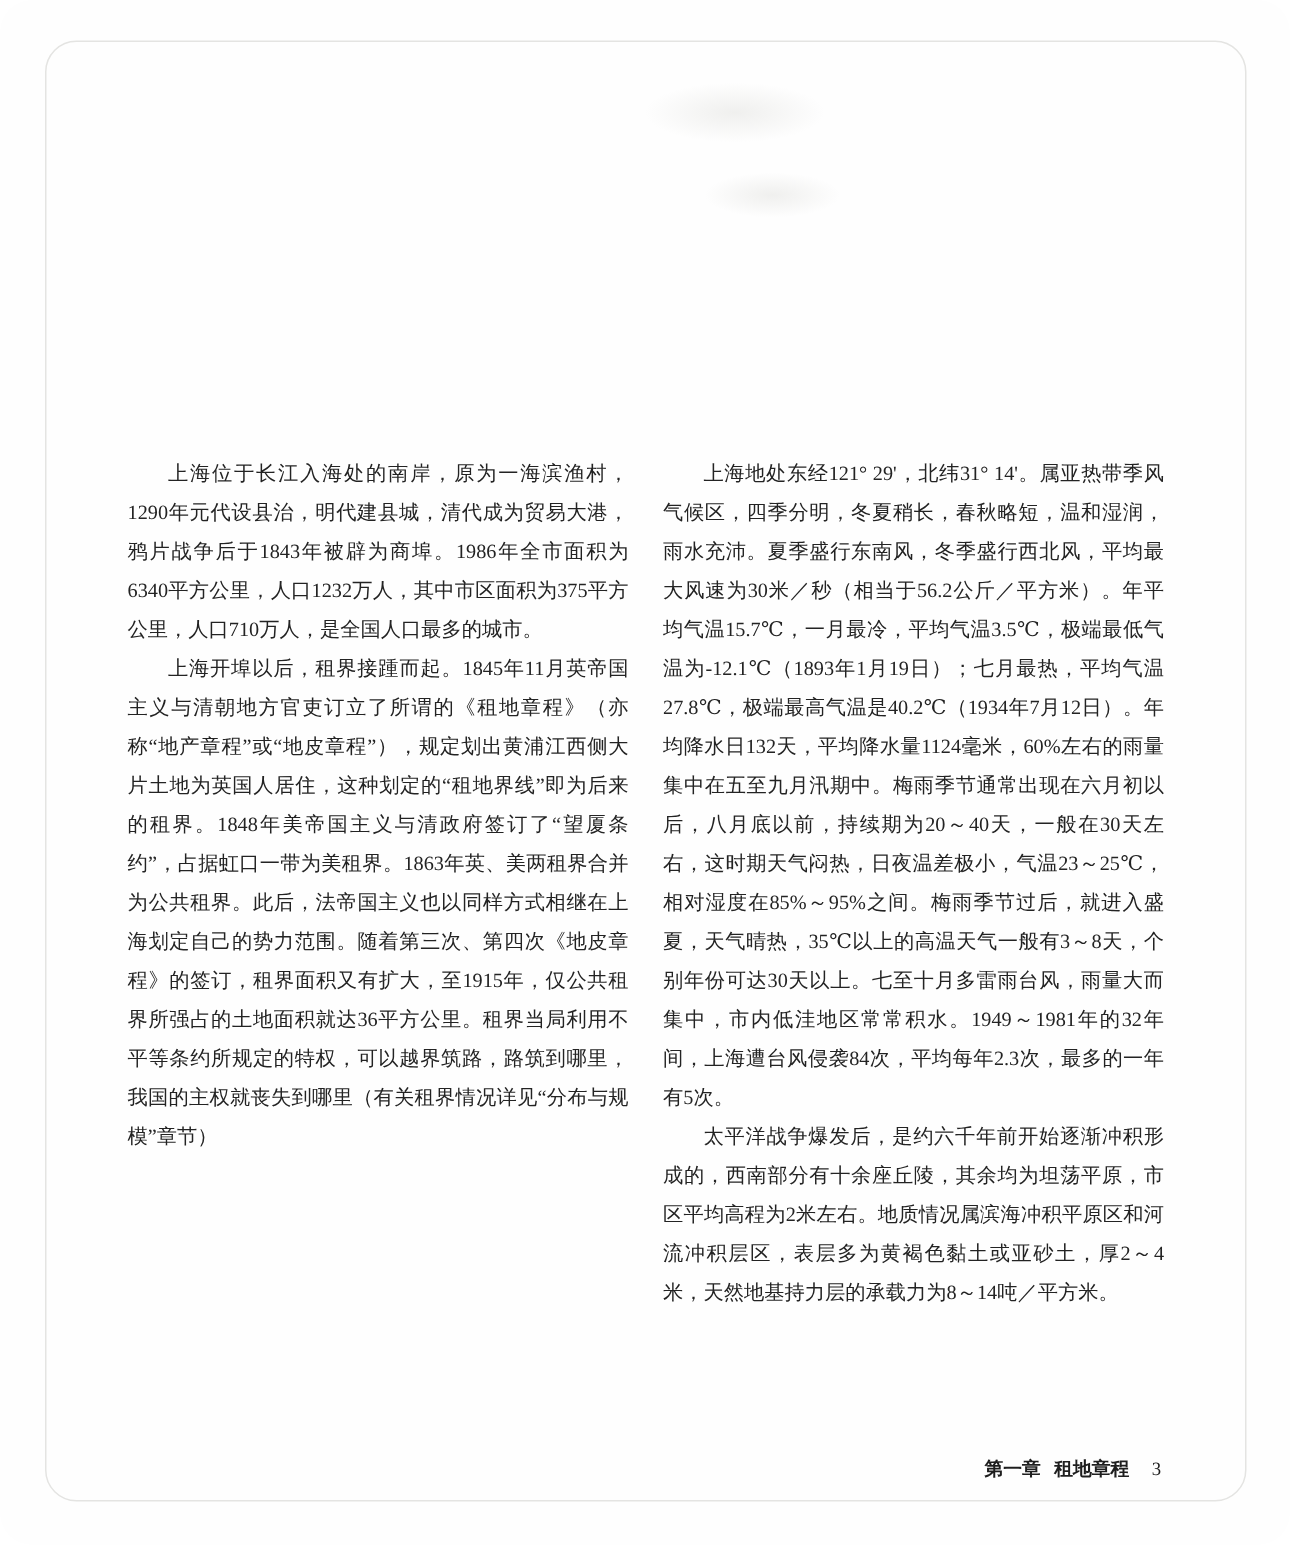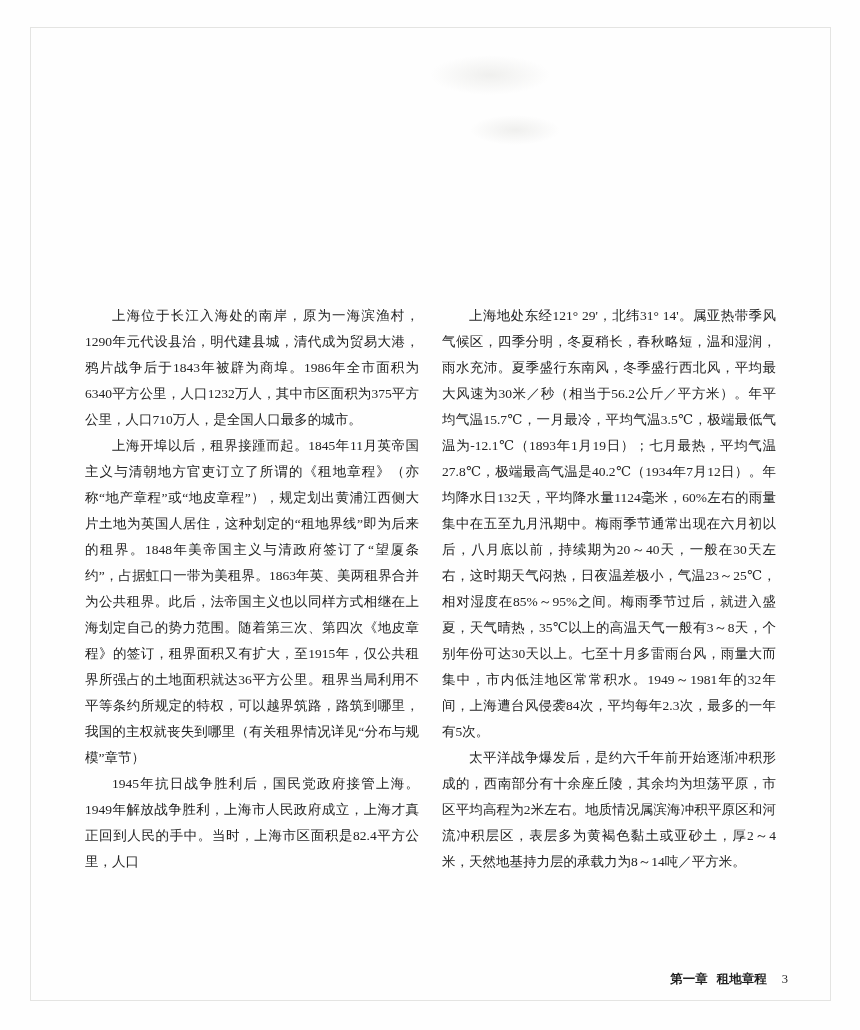--- a/index.html
+++ b/index.html
@@ -1,15 +1,15 @@
 <!DOCTYPE html>
 <html><head>
 <meta charset="utf-8">
 <style>
-  * { box-sizing: border-box; }
+  * { box-sizing: border-box; border-radius: 21px; }
   html, body { margin: 0; padding: 0; background: #ffffff; }
   .page {
     position: relative;
     width: 860px;
     height: 1030px;
     background: #fefefe;
     font-family: "Liberation Serif", "DejaVu Serif", serif;
     color: #232323;
     overflow: hidden;
   }
@@ -38,21 +38,21 @@
     width: 334px;
     font-size: 13.5px;
     line-height: 26px;
     text-align: justify;
     text-justify: inter-ideograph;
   }
   .para { margin: 0; }
   .indent { text-indent: 2em; }
   .footer {
     position: absolute;
-    right: 72px;
+    right: 86px;
     bottom: 42px;
     display: flex;
     align-items: baseline;
     gap: 9px;
     font-size: 12.5px;
     font-weight: bold;
     color: #1e1e1e;
   }
   .footer .page-num {
     margin-left: 6px;
@@ -66,21 +66,20 @@
 
   <div class="frame"></div>
   <div class="smudge s1"></div>
   <div class="smudge s2"></div>
 
   <div class="content">
 
     <div class="col">
       <p class="para indent">上海位于长江入海处的南岸，原为一海滨渔村，1290年元代设县治，明代建县城，清代成为贸易大港，鸦片战争后于1843年被辟为商埠。1986年全市面积为6340平方公里，人口1232万人，其中市区面积为375平方公里，人口710万人，是全国人口最多的城市。</p>
       <p class="para indent">上海开埠以后，租界接踵而起。1845年11月英帝国主义与清朝地方官吏订立了所谓的《租地章程》（亦称“地产章程”或“地皮章程”），规定划出黄浦江西侧大片土地为英国人居住，这种划定的“租地界线”即为后来的租界。1848年美帝国主义与清政府签订了“望厦条约”，占据虹口一带为美租界。1863年英、美两租界合并为公共租界。此后，法帝国主义也以同样方式相继在上海划定自己的势力范围。随着第三次、第四次《地皮章程》的签订，租界面积又有扩大，至1915年，仅公共租界所强占的土地面积就达36平方公里。租界当局利用不平等条约所规定的特权，可以越界筑路，路筑到哪里，我国的主权就丧失到哪里（有关租界情况详见“分布与规模”章节）</p>
-      <p class="para indent">1945年抗日战争胜利后，国民党政府接管上海。1949年解放战争胜利，上海市人民政府成立，上海才真正回到人民的手中。当时，上海市区面积是82.4平方公里，人口</p>
     </div>
 
     <div class="col">
       <p class="para indent">上海地处东经121° 29'，北纬31° 14'。属亚热带季风气候区，四季分明，冬夏稍长，春秋略短，温和湿润，雨水充沛。夏季盛行东南风，冬季盛行西北风，平均最大风速为30米／秒（相当于56.2公斤／平方米）。年平均气温15.7℃，一月最冷，平均气温3.5℃，极端最低气温为-12.1℃（1893年1月19日）；七月最热，平均气温27.8℃，极端最高气温是40.2℃（1934年7月12日）。年均降水日132天，平均降水量1124毫米，60%左右的雨量集中在五至九月汛期中。梅雨季节通常出现在六月初以后，八月底以前，持续期为20～40天，一般在30天左右，这时期天气闷热，日夜温差极小，气温23～25℃，相对湿度在85%～95%之间。梅雨季节过后，就进入盛夏，天气晴热，35℃以上的高温天气一般有3～8天，个别年份可达30天以上。七至十月多雷雨台风，雨量大而集中，市内低洼地区常常积水。1949～1981年的32年间，上海遭台风侵袭84次，平均每年2.3次，最多的一年有5次。</p>
       <p class="para indent">太平洋战争爆发后，是约六千年前开始逐渐冲积形成的，西南部分有十余座丘陵，其余均为坦荡平原，市区平均高程为2米左右。地质情况属滨海冲积平原区和河流冲积层区，表层多为黄褐色黏土或亚砂土，厚2～4米，天然地基持力层的承载力为8～14吨／平方米。</p>
     </div>
 
   </div>
 
   <div class="footer">

